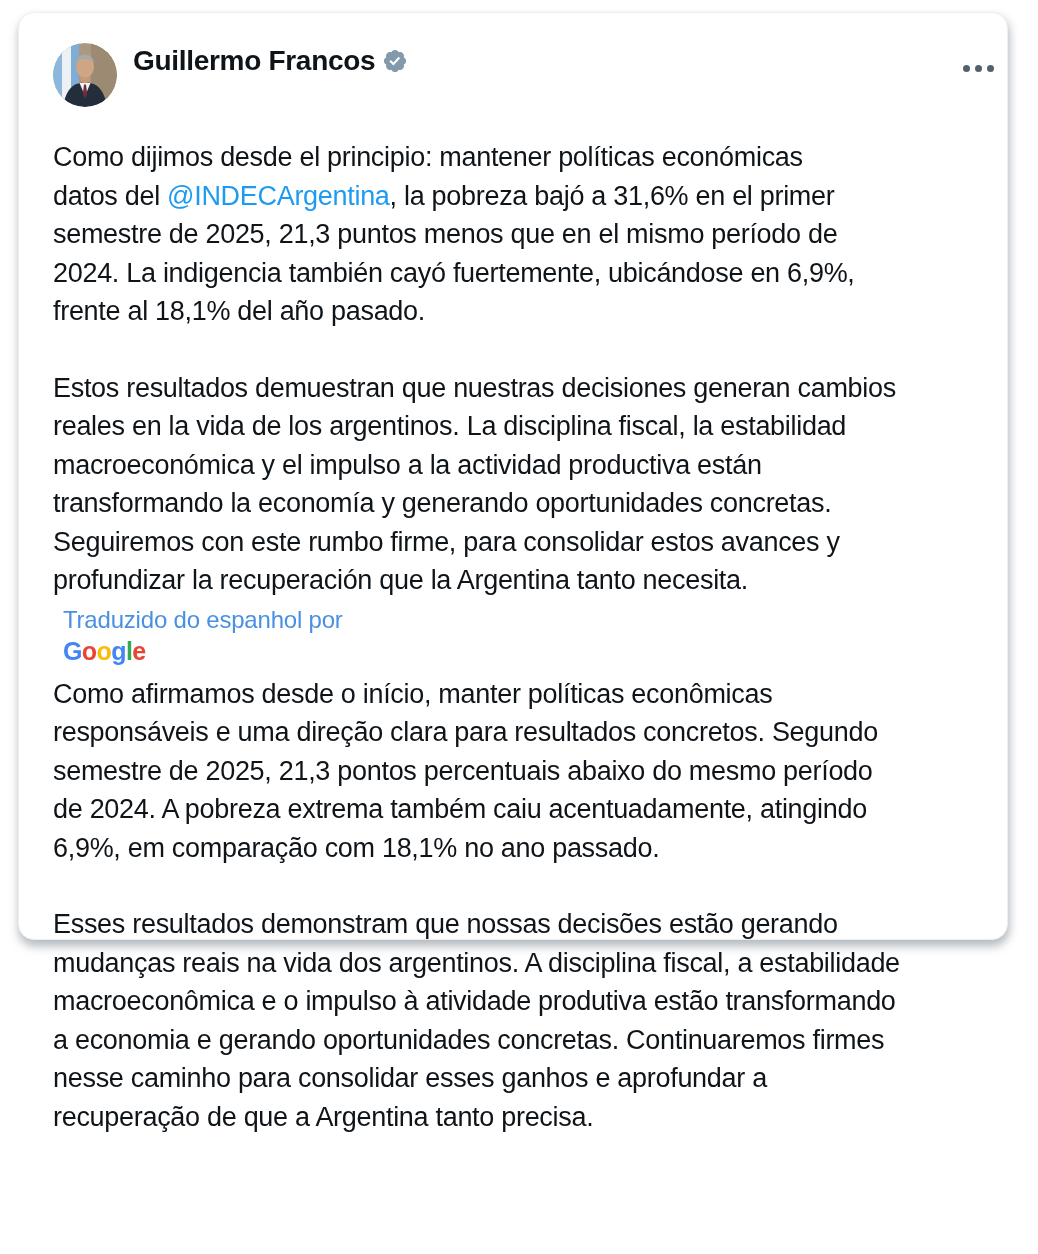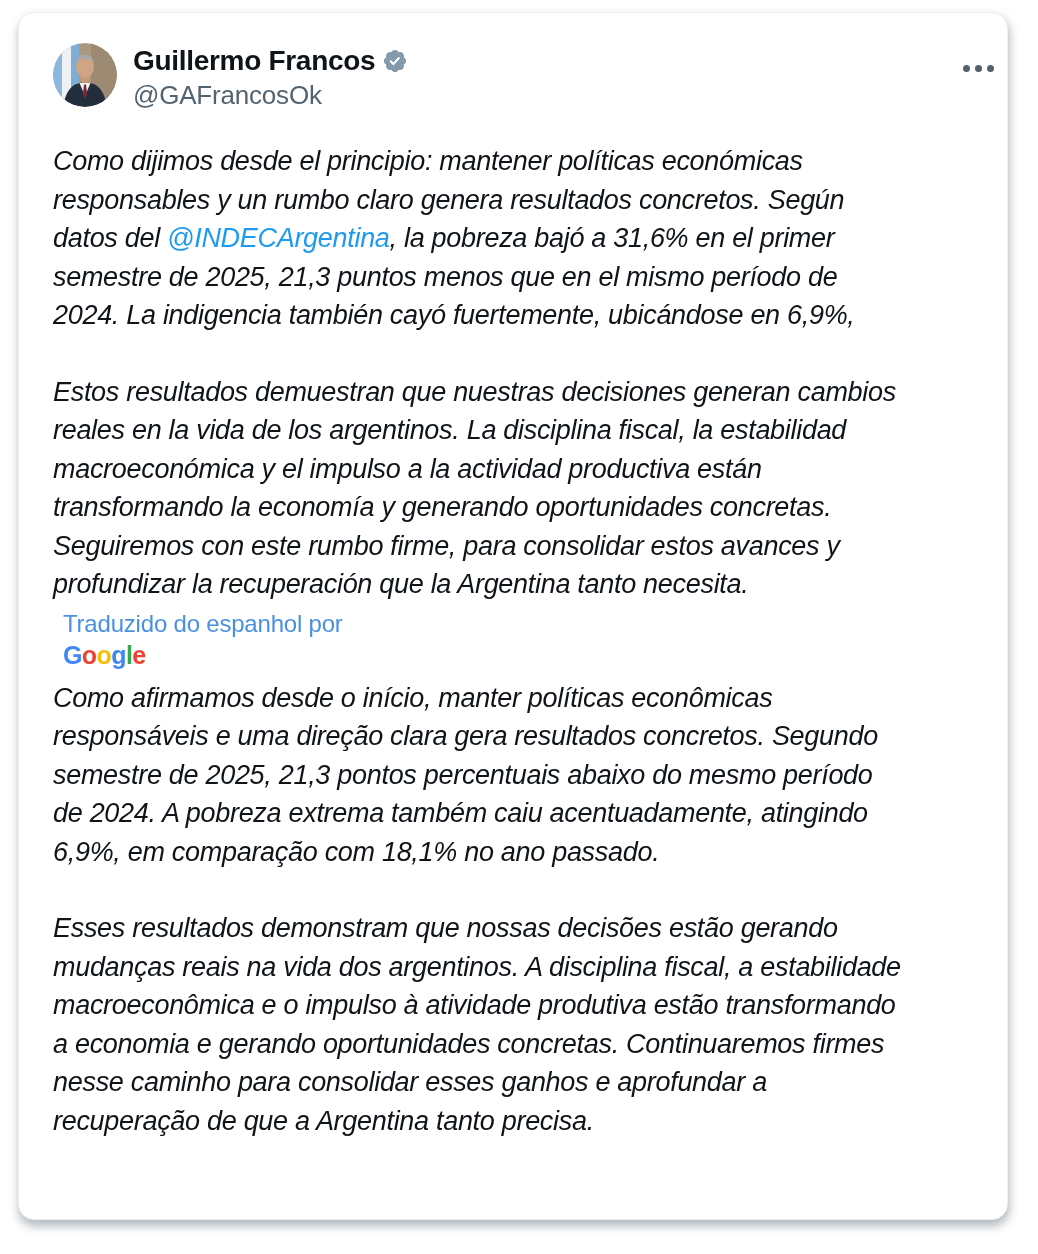--- a/index.html
+++ b/index.html
@@ -9,21 +9,21 @@
     width: 1038px;
     height: 1254px;
     font-family: "Liberation Sans", "DejaVu Sans", sans-serif;
     overflow: hidden;
   }
   .tweet-card {
     position: absolute;
     left: 18px;
     top: 12px;
     width: 990px;
-    height: 1208px;
+    height: 928px;
     box-sizing: border-box;
     background: #ffffff;
     border: 1px solid #eceeef;
     border-radius: 16px;
     box-shadow: 0 7px 10px rgba(93, 105, 117, 0.35), 3px 3px 8px rgba(93, 105, 117, 0.18);
     padding: 30px 11px 26px 34px;
   }
   
   .header {
     display: flex;
@@ -78,21 +78,21 @@
   }
   .more-btn .dot {
     width: 7px;
     height: 7px;
     border-radius: 50%;
     background: #53616e;
     margin-left: 5px;
   }
   
   .tweet-body { margin-top: 31px; }
-  .tweet-paragraph { margin: 0 0 38px 0; font-style: italic; }
+  .tweet-paragraph { margin: 0 0 38px 0; }
   .para-group .tweet-paragraph:last-child { margin-bottom: 0; }
   .tl {
     font-size: 27px;
     line-height: 38.5px;
     color: #0f1419;
     letter-spacing: -0.3px;
     white-space: nowrap;
   }
   .mention { color: #1d9bf0; cursor: pointer; }
   
@@ -148,61 +148,60 @@
 
     <div class="id-block">
       <div class="author-row">
         <span class="author-name">Guillermo Francos</span>
         <span class="badge">
           <svg width="26" height="26" viewBox="0 0 22 22">
             <path fill="#829aab" fill-rule="evenodd" d="M20.396 11c-.018-.646-.215-1.275-.57-1.816-.354-.54-.852-.972-1.438-1.246.223-.607.27-1.264.14-1.897-.131-.634-.437-1.218-.882-1.687-.47-.445-1.053-.75-1.687-.882-.633-.13-1.29-.083-1.897.14-.273-.587-.704-1.086-1.245-1.44S11.647 1.62 11 1.604c-.646.017-1.273.213-1.813.568s-.969.854-1.24 1.44c-.608-.223-1.267-.272-1.902-.14-.635.13-1.22.436-1.69.882-.445.47-.749 1.055-.878 1.688-.13.633-.08 1.29.144 1.896-.587.274-1.087.705-1.443 1.245-.356.54-.555 1.17-.574 1.817.02.647.218 1.276.574 1.817.356.54.856.972 1.443 1.245-.224.606-.274 1.263-.144 1.896.13.634.433 1.218.877 1.688.47.443 1.054.747 1.687.878.633.132 1.29.084 1.897-.136.274.586.705 1.084 1.246 1.439.54.354 1.17.551 1.816.569.647-.016 1.276-.213 1.817-.567s.972-.854 1.245-1.44c.604.239 1.266.296 1.903.164.636-.132 1.22-.447 1.68-.907.46-.46.776-1.044.908-1.681s.075-1.299-.165-1.903c.586-.274 1.084-.705 1.439-1.246.354-.54.551-1.17.569-1.816zM9.662 14.85l-3.429-3.428 1.293-1.302 2.072 2.072 4.4-4.794 1.347 1.246z"></path>
           </svg>
         </span>
       </div>
-      <div class="author-handle">@GAFrancosOk</div>
     </div>
 
     <button class="more-btn">
       <span style="display:flex;">
         <span class="dot"></span>
           <span class="dot"></span>
           <span class="dot"></span>
       </span>
     </button>
   </div>
 
   <div class="tweet-body">
 
     <div class="para-group">
         <div class="tweet-paragraph">
           <div class="tl"><span>Como dijimos desde el principio: mantener políticas económicas</span></div>
-          <div class="tl"><span>responsables y un rumbo claro genera resultados concretos. Según</span></div>
           <div class="tl"><span>datos del </span><span class="mention">@INDECArgentina</span><span>, la pobreza bajó a 31,6% en el primer</span></div>
           <div class="tl"><span>semestre de 2025, 21,3 puntos menos que en el mismo período de</span></div>
           <div class="tl"><span>2024. La indigencia también cayó fuertemente, ubicándose en 6,9%,</span></div>
+          <div class="tl"><span>frente al 18,1% del año pasado.</span></div>
         </div>
         <div class="tweet-paragraph">
           <div class="tl"><span>Estos resultados demuestran que nuestras decisiones generan cambios</span></div>
           <div class="tl"><span>reales en la vida de los argentinos. La disciplina fiscal, la estabilidad</span></div>
           <div class="tl"><span>macroeconómica y el impulso a la actividad productiva están</span></div>
           <div class="tl"><span>transformando la economía y generando oportunidades concretas.</span></div>
           <div class="tl"><span>Seguiremos con este rumbo firme, para consolidar estos avances y</span></div>
           <div class="tl"><span>profundizar la recuperación que la Argentina tanto necesita.</span></div>
         </div>
       </div>
 
     <div class="translated-row">
       <span class="translated-label">Traduzido do espanhol por</span>
       <span class="google-logo"><span style="color: rgb(66, 133, 244);">G</span><span style="color: rgb(234, 67, 53);">o</span><span style="color: rgb(251, 188, 5);">o</span><span style="color: rgb(66, 133, 244);">g</span><span style="color: rgb(52, 168, 83);">l</span><span style="color: rgb(234, 67, 53);">e</span></span>
     </div>
 
     <div class="para-group pt-group">
         <div class="tweet-paragraph">
           <div class="tl"><span>Como afirmamos desde o início, manter políticas econômicas</span></div>
-          <div class="tl"><span>responsáveis e uma direção clara gera resultados concretos. Segundo</span></div>
+          <div class="tl"><span>responsáveis e uma direção clara para resultados concretos. Segundo</span></div>
           <div class="tl"><span>semestre de 2025, 21,3 pontos percentuais abaixo do mesmo período</span></div>
           <div class="tl"><span>de 2024. A pobreza extrema também caiu acentuadamente, atingindo</span></div>
           <div class="tl"><span>6,9%, em comparação com 18,1% no ano passado.</span></div>
         </div>
         <div class="tweet-paragraph">
           <div class="tl"><span>Esses resultados demonstram que nossas decisões estão gerando</span></div>
           <div class="tl"><span>mudanças reais na vida dos argentinos. A disciplina fiscal, a estabilidade</span></div>
           <div class="tl"><span>macroeconômica e o impulso à atividade produtiva estão transformando</span></div>
           <div class="tl"><span>a economia e gerando oportunidades concretas. Continuaremos firmes</span></div>
           <div class="tl"><span>nesse caminho para consolidar esses ganhos e aprofundar a</span></div>

